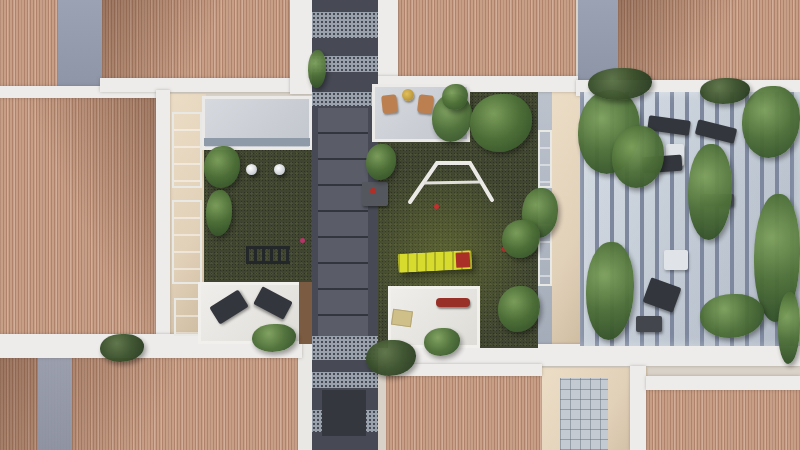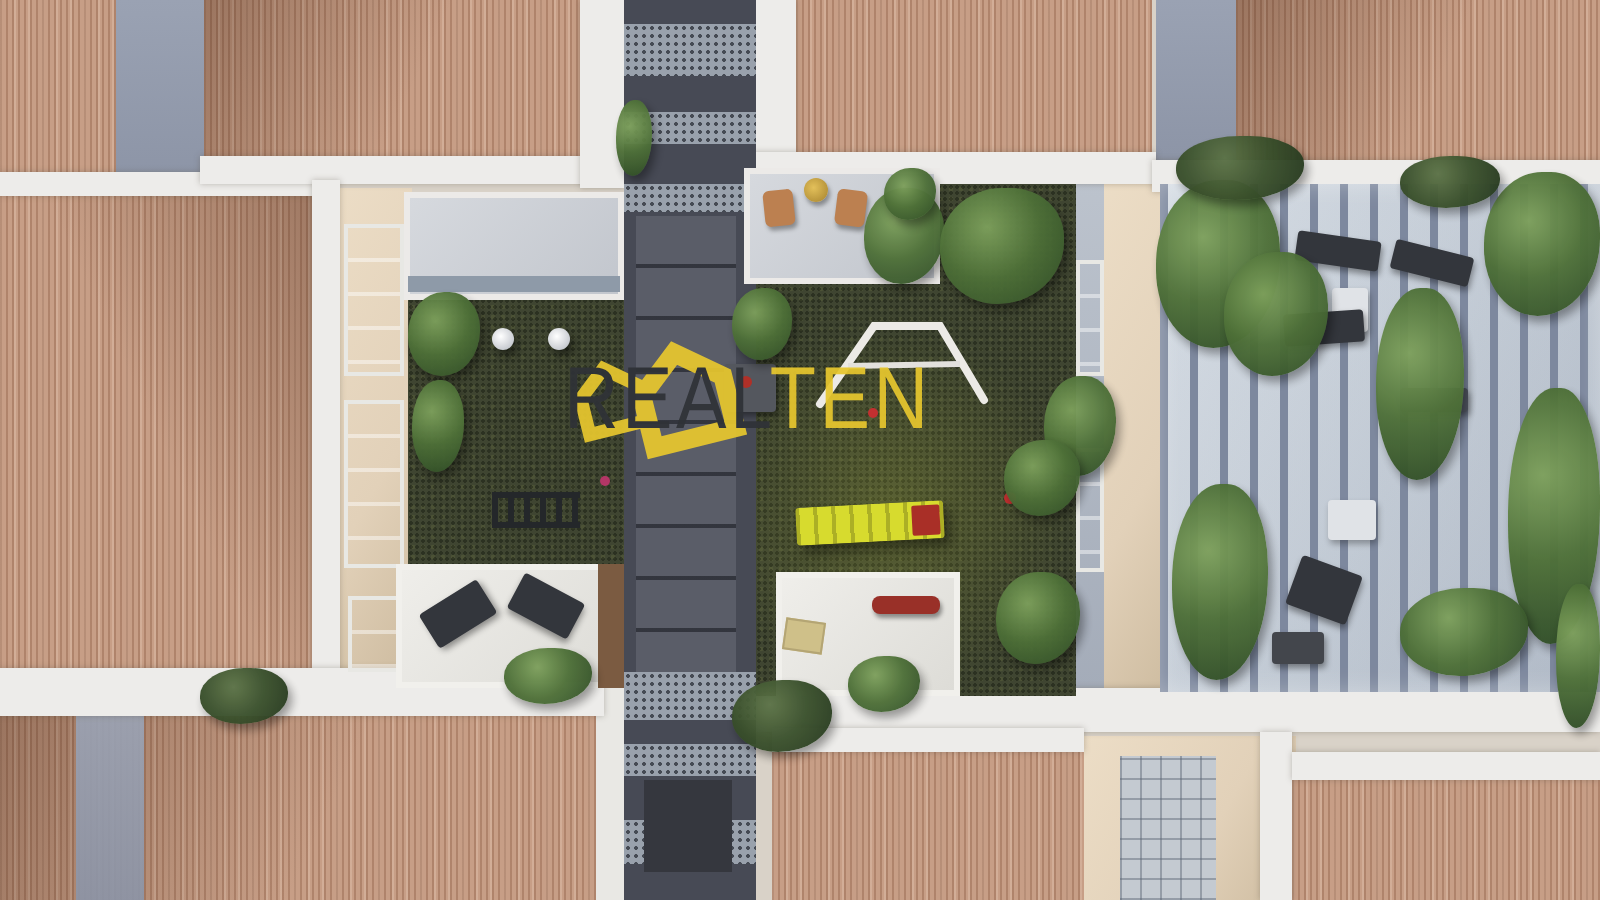--- a/index.html
+++ b/index.html
@@ -206,25 +206,14 @@
   <div class="plant" style="left:700px;top:294px;width:64px;height:44px;z-index:23"></div>
   <div class="plant" style="left:778px;top:292px;width:22px;height:72px;z-index:23"></div>
   <div class="plant dk" style="left:588px;top:68px;width:64px;height:32px;z-index:23"></div>
   <div class="plant dk" style="left:700px;top:78px;width:50px;height:26px;z-index:23"></div>
 
   <svg id="overlay" width="800" height="450">
     <polyline points="410,202 437,163 470,163 492,200" fill="none" stroke="#eceae6" stroke-width="4" stroke-linecap="round"></polyline>
     <line x1="424" y1="183" x2="480" y2="182" stroke="#e2e0dc" stroke-width="3"></line>
   </svg>
 
-  <div id="watermark">
-    <svg width="90" height="88" viewBox="-6 -6 112 108" style="overflow:visible">
-      <g fill="none" stroke="var(--logo-yellow,#e7c72e)" stroke-width="10" stroke-linejoin="miter">
-        <path d="M6 40 L28 22 L50 40 L50 68 L6 68 Z" transform="translate(0,10) scale(0.82) rotate(-14 28 45)"></path>
-        <path d="M6 40 L28 22 L50 40 L50 68 L6 68 Z" transform="translate(36,-8) scale(1.18) rotate(-14 28 45)"></path>
-      </g>
-    </svg>
-    <div id="logo-text">
-      <span class="t1">REAL</span><span class="t2">TEN</span>
-    </div>
-  </div>
 
 </div>
 
 </body></html>

